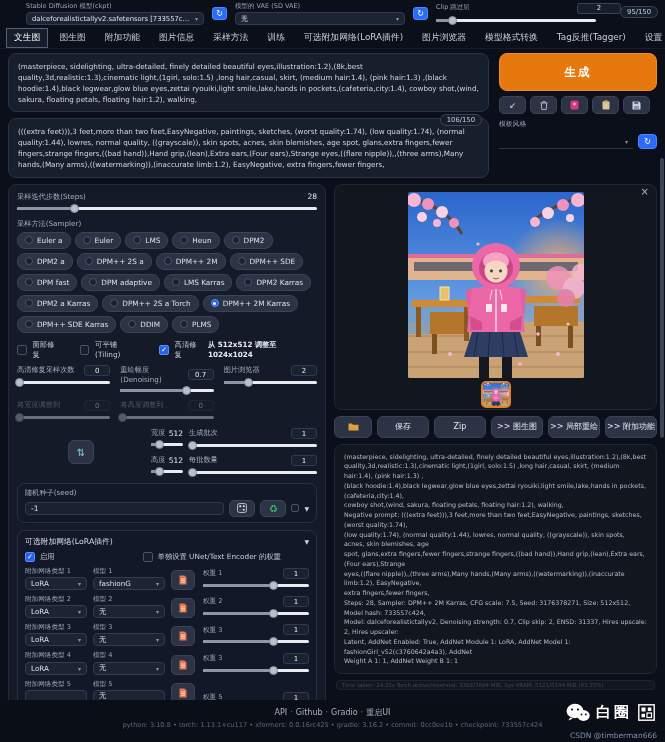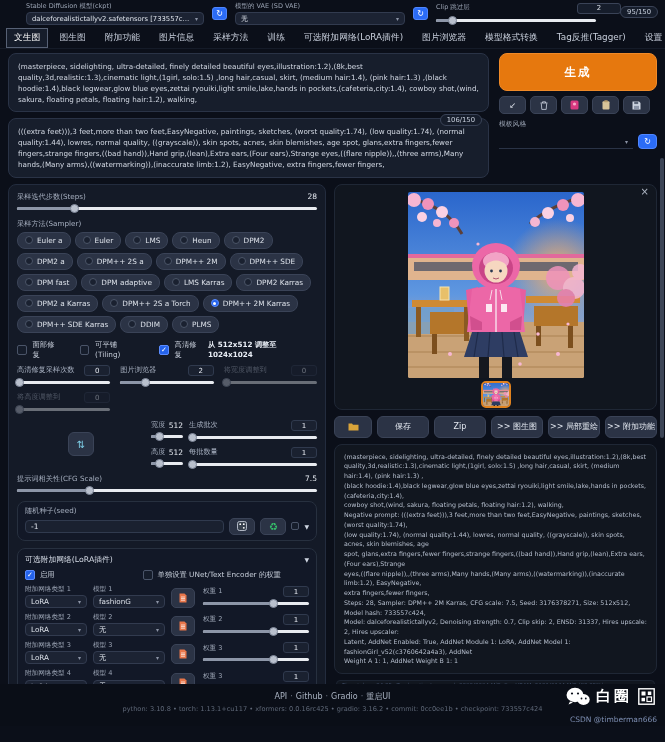--- a/index.html
+++ b/index.html
@@ -122,21 +122,21 @@
           font-size:8px; color:#e3e8f0; display:flex; align-items:center; justify-content:center; white-space:nowrap; }
   .rbtn.folder { flex:0 0 38px; }
   .infopanel { background:#11161f; border:1px solid #1f2735; border-radius:8px; padding:7px 9px;
                font-size:6.3px; line-height:1.55; color:#b6bfce; white-space:pre-wrap; }
   .perf { margin:0 2px; font-size:5.5px; color:#3c4962; background:#11161f; border:1px solid #1c2432;
           border-radius:4px; padding:1px 5px; overflow:hidden; white-space:nowrap; }
 
   .scrollbar { position:absolute; right:1px; top:158px; width:4px; height:280px; background:#3c4556; border-radius:2px; }
 
   
-  .footer { position:absolute; left:0; right:0; bottom:16px; height:42px; background:#0a0e17; text-align:center; padding-top:7px; }
+  .footer { position:absolute; left:0; right:0; bottom:0; height:42px; background:#0a0e17; text-align:center; padding-top:7px; }
   .links { font-size:8px; color:#aab3c2; }
   .links span[data-name="footer-link"] { cursor:pointer; }
   .sep { color:#6b7280; margin:0 3px; }
   .versions { margin-top:3px; font-size:6.6px; color:#5f6878; }
   .wm { position:absolute; right:10px; top:3px; display:flex; align-items:center; gap:6px; }
   .wmtext { color:#fff; font-size:15px; font-weight:bold; letter-spacing:3px; }
   .credit { position:absolute; right:8px; bottom:2px; font-size:7.5px; color:#7e8fb3; }
 
   svg { display:block; }
 </style>
@@ -440,20 +440,31 @@
                 <span class="val" data-name="hires-steps-value">0</span>
               </div>
             <div class="slider" data-name="hires-steps-slider">
                 <div class="track"></div>
                 <div class="fill" style="width:2%"></div>
                 <div class="knob" style="left:2%"></div>
               </div>
           </div>
           <div>
             <div class="lblrow">
+                <span class="lbl" data-name="denoising-label">重绘幅度(Denoising)</span>
+                <span class="val" data-name="denoising-value">0.7</span>
+              </div>
+            <div class="slider" data-name="denoising-slider">
+                <div class="track"></div>
+                <div class="fill" style="width:70%"></div>
+                <div class="knob" style="left:70%"></div>
+              </div>
+          </div>
+          <div>
+            <div class="lblrow">
                 <span class="lbl" data-name="upscale-by-label">图片浏览器</span>
                 <span class="val" data-name="upscale-by-value">2</span>
               </div>
             <div class="slider" data-name="upscale-by-slider">
                 <div class="track"></div>
                 <div class="fill" style="width:26%"></div>
                 <div class="knob" style="left:26%"></div>
               </div>
           </div>
           <div class="disabled">
@@ -523,31 +534,20 @@
                 <span class="val" data-name="batch-size-value">1</span>
               </div>
             <div class="slider" data-name="batch-size-slider">
                 <div class="track"></div>
                 <div class="fill" style="width:2%"></div>
                 <div class="knob" style="left:2%"></div>
               </div>
           </div>
         </div>
 
-        <div class="cfg">
-          <div class="lblrow">
-              <span class="lbl" data-name="cfg-scale-label">提示词相关性(CFG Scale)</span>
-              <span style="font-size:7.5px" data-name="cfg-scale-value">7.5</span>
-            </div>
-          <div class="slider" data-name="cfg-scale-slider">
-              <div class="track"></div>
-              <div class="fill" style="width:24%"></div>
-              <div class="knob" style="left:24%"></div>
-            </div>
-        </div>
 
         <div class="seedbox">
           <div class="lbl" data-name="seed-label">随机种子(seed)</div>
           <div class="seedrow">
             <input class="seedinput" data-name="seed-input" value="-1" style="">
             <div class="sbtn" data-name="random-seed-button">
               <svg width="10" height="10" viewBox="0 0 10 10" data-name="dice-icon">
                   <rect x="0.5" y="0.5" width="9" height="9" rx="2" fill="#39424f" stroke="#cfd6e2" stroke-width="0.8"></rect>
                   <circle cx="3.2" cy="3.2" r="0.9" fill="#fff"></circle>
                   <circle cx="6.8" cy="6.8" r="0.9" fill="#fff"></circle>

